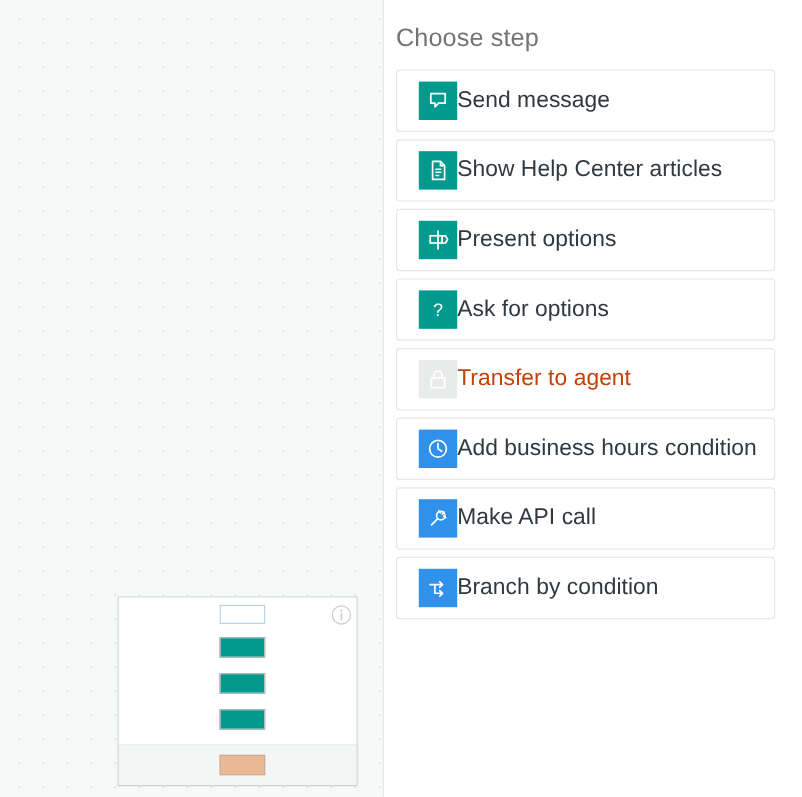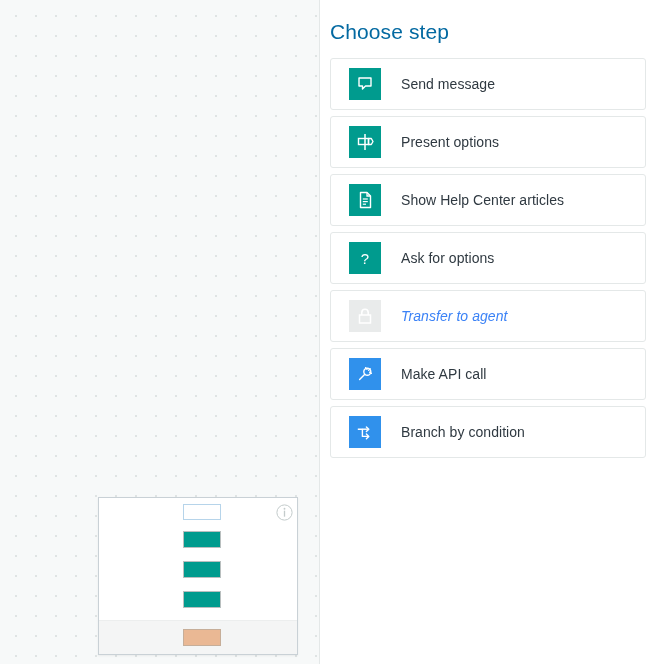--- a/index.html
+++ b/index.html
@@ -104,21 +104,21 @@
     background: #ffffff;
     box-sizing: border-box;
     flex: 0 0 348px;
   }
   #panel-title {
     position: absolute;
     left: 10px;
     top: 18px;
     font-size: 21px;
     line-height: 28px;
-    color: #0369a1;
+    color: #737373;
     font-weight: 400;
     letter-spacing: 0.1px;
   }
   #step-list {
     position: absolute;
     left: 10px;
     top: 58px;
     width: 316px;
   }
 
@@ -142,28 +142,27 @@
     height: 32px;
     margin-left: 18px;
     display: flex;
     align-items: center;
     justify-content: center;
     box-sizing: border-box;
   }
   .step-icon svg { display: block; }
 
   .step-label {
-    margin-left: 20px;
-    font-size: 14px;
+    font-size: 19px;
     color: #2f3941;
     line-height: 20px;
     letter-spacing: 0.05px;
     white-space: nowrap;
   }
-  .step-label.muted { color: #3b82f6; font-style: italic; }
+  .step-label.muted { color: #c2410c; }
 </style>
 </head>
 <body>
 
 <div id="app">
 
   <div id="canvas">
 
     <div id="node-card">
       <div class="node-body">
@@ -201,41 +200,41 @@
           <svg width="32" height="32" viewBox="0 0 32 32">
             <path d="M10 10h12v8h-5.5l-3 3v-3H10z" fill="none" stroke="#ffffff" stroke-width="1.4" stroke-linejoin="round"></path>
           </svg>
         </span>
         <span class="step-label">Send message</span>
       </div>
 
       <div class="step-card">
         <span class="step-icon" style="background:#009b8e">
           <svg width="32" height="32" viewBox="0 0 32 32">
-            <line x1="16" y1="8" x2="16" y2="24" stroke="#ffffff" stroke-width="1.5"></line>
-            <rect x="9.5" y="12.5" width="10" height="6" fill="none" stroke="#ffffff" stroke-width="1.4"></rect>
-            <path d="M19.5 12.5h2.8l1.7 3-1.7 3h-2.8z" fill="none" stroke="#ffffff" stroke-width="1.4" stroke-linejoin="round"></path>
-          </svg>
-        </span>
-        <span class="step-label">Present options</span>
-      </div>
-
-      <div class="step-card">
-        <span class="step-icon" style="background:#009b8e">
-          <svg width="32" height="32" viewBox="0 0 32 32">
             <path d="M11.5 8.5h6.5l3.5 3.5v11.5h-10z" fill="none" stroke="#ffffff" stroke-width="1.4" stroke-linejoin="round"></path>
             <path d="M18 8.5v3.5h3.5" fill="none" stroke="#ffffff" stroke-width="1.3"></path>
             <line x1="13.8" y1="15" x2="18.8" y2="15" stroke="#ffffff" stroke-width="1.2"></line>
             <line x1="13.8" y1="17.6" x2="18.8" y2="17.6" stroke="#ffffff" stroke-width="1.2"></line>
             <line x1="13.8" y1="20.2" x2="17" y2="20.2" stroke="#ffffff" stroke-width="1.2"></line>
           </svg>
         </span>
         <span class="step-label">Show Help Center articles</span>
       </div>
 
+      <div class="step-card">
+        <span class="step-icon" style="background:#009b8e">
+          <svg width="32" height="32" viewBox="0 0 32 32">
+            <line x1="16" y1="8" x2="16" y2="24" stroke="#ffffff" stroke-width="1.5"></line>
+            <rect x="9.5" y="12.5" width="10" height="6" fill="none" stroke="#ffffff" stroke-width="1.4"></rect>
+            <path d="M19.5 12.5h2.8l1.7 3-1.7 3h-2.8z" fill="none" stroke="#ffffff" stroke-width="1.4" stroke-linejoin="round"></path>
+          </svg>
+        </span>
+        <span class="step-label">Present options</span>
+      </div>
+
 
 
       <div class="step-card">
         <span class="step-icon" style="background:#009b8e">
           <svg width="32" height="32" viewBox="0 0 32 32">
             <text x="16" y="21.5" text-anchor="middle" font-family="'Liberation Sans', sans-serif" font-size="15" fill="#ffffff">?</text>
           </svg>
         </span>
         <span class="step-label">Ask for options</span>
       </div>
@@ -243,20 +242,29 @@
       <div class="step-card disabled">
         <span class="step-icon" style="background:#e9ebeb">
           <svg width="32" height="32" viewBox="0 0 32 32">
             <rect x="10.5" y="15" width="11" height="8" fill="none" stroke="#ffffff" stroke-width="1.5"></rect>
             <path d="M12.8 15v-2.6a3.2 3.2 0 0 1 6.4 0V15" fill="none" stroke="#ffffff" stroke-width="1.5"></path>
           </svg>
         </span>
         <span class="step-label muted">Transfer to agent</span>
       </div>
 
+      <div class="step-card">
+        <span class="step-icon" style="background:#3091ec">
+          <svg width="32" height="32" viewBox="0 0 32 32">
+            <circle cx="16" cy="16" r="7" fill="none" stroke="#ffffff" stroke-width="1.4"></circle>
+            <path d="M16 11.6V16l3.1 2.1" fill="none" stroke="#ffffff" stroke-width="1.4" stroke-linecap="round" stroke-linejoin="round"></path>
+          </svg>
+        </span>
+        <span class="step-label">Add business hours condition</span>
+      </div>
 
       <div class="step-card">
         <span class="step-icon" style="background:#3091ec">
           <svg width="32" height="32" viewBox="0 0 32 32">
             <circle cx="18.3" cy="13.7" r="3.5" fill="none" stroke="#ffffff" stroke-width="1.4"></circle>
             <line x1="15.8" y1="16.2" x2="10.6" y2="21.4" stroke="#ffffff" stroke-width="1.4" stroke-linecap="round"></line>
             <line x1="16.6" y1="9.6" x2="18" y2="11.4" stroke="#ffffff" stroke-width="1.3" stroke-linecap="round"></line>
             <line x1="22.4" y1="15.4" x2="20.6" y2="14.1" stroke="#ffffff" stroke-width="1.3" stroke-linecap="round"></line>
             <line x1="21.2" y1="10.8" x2="19.6" y2="12.4" stroke="#ffffff" stroke-width="1.3" stroke-linecap="round"></line>
           </svg>

